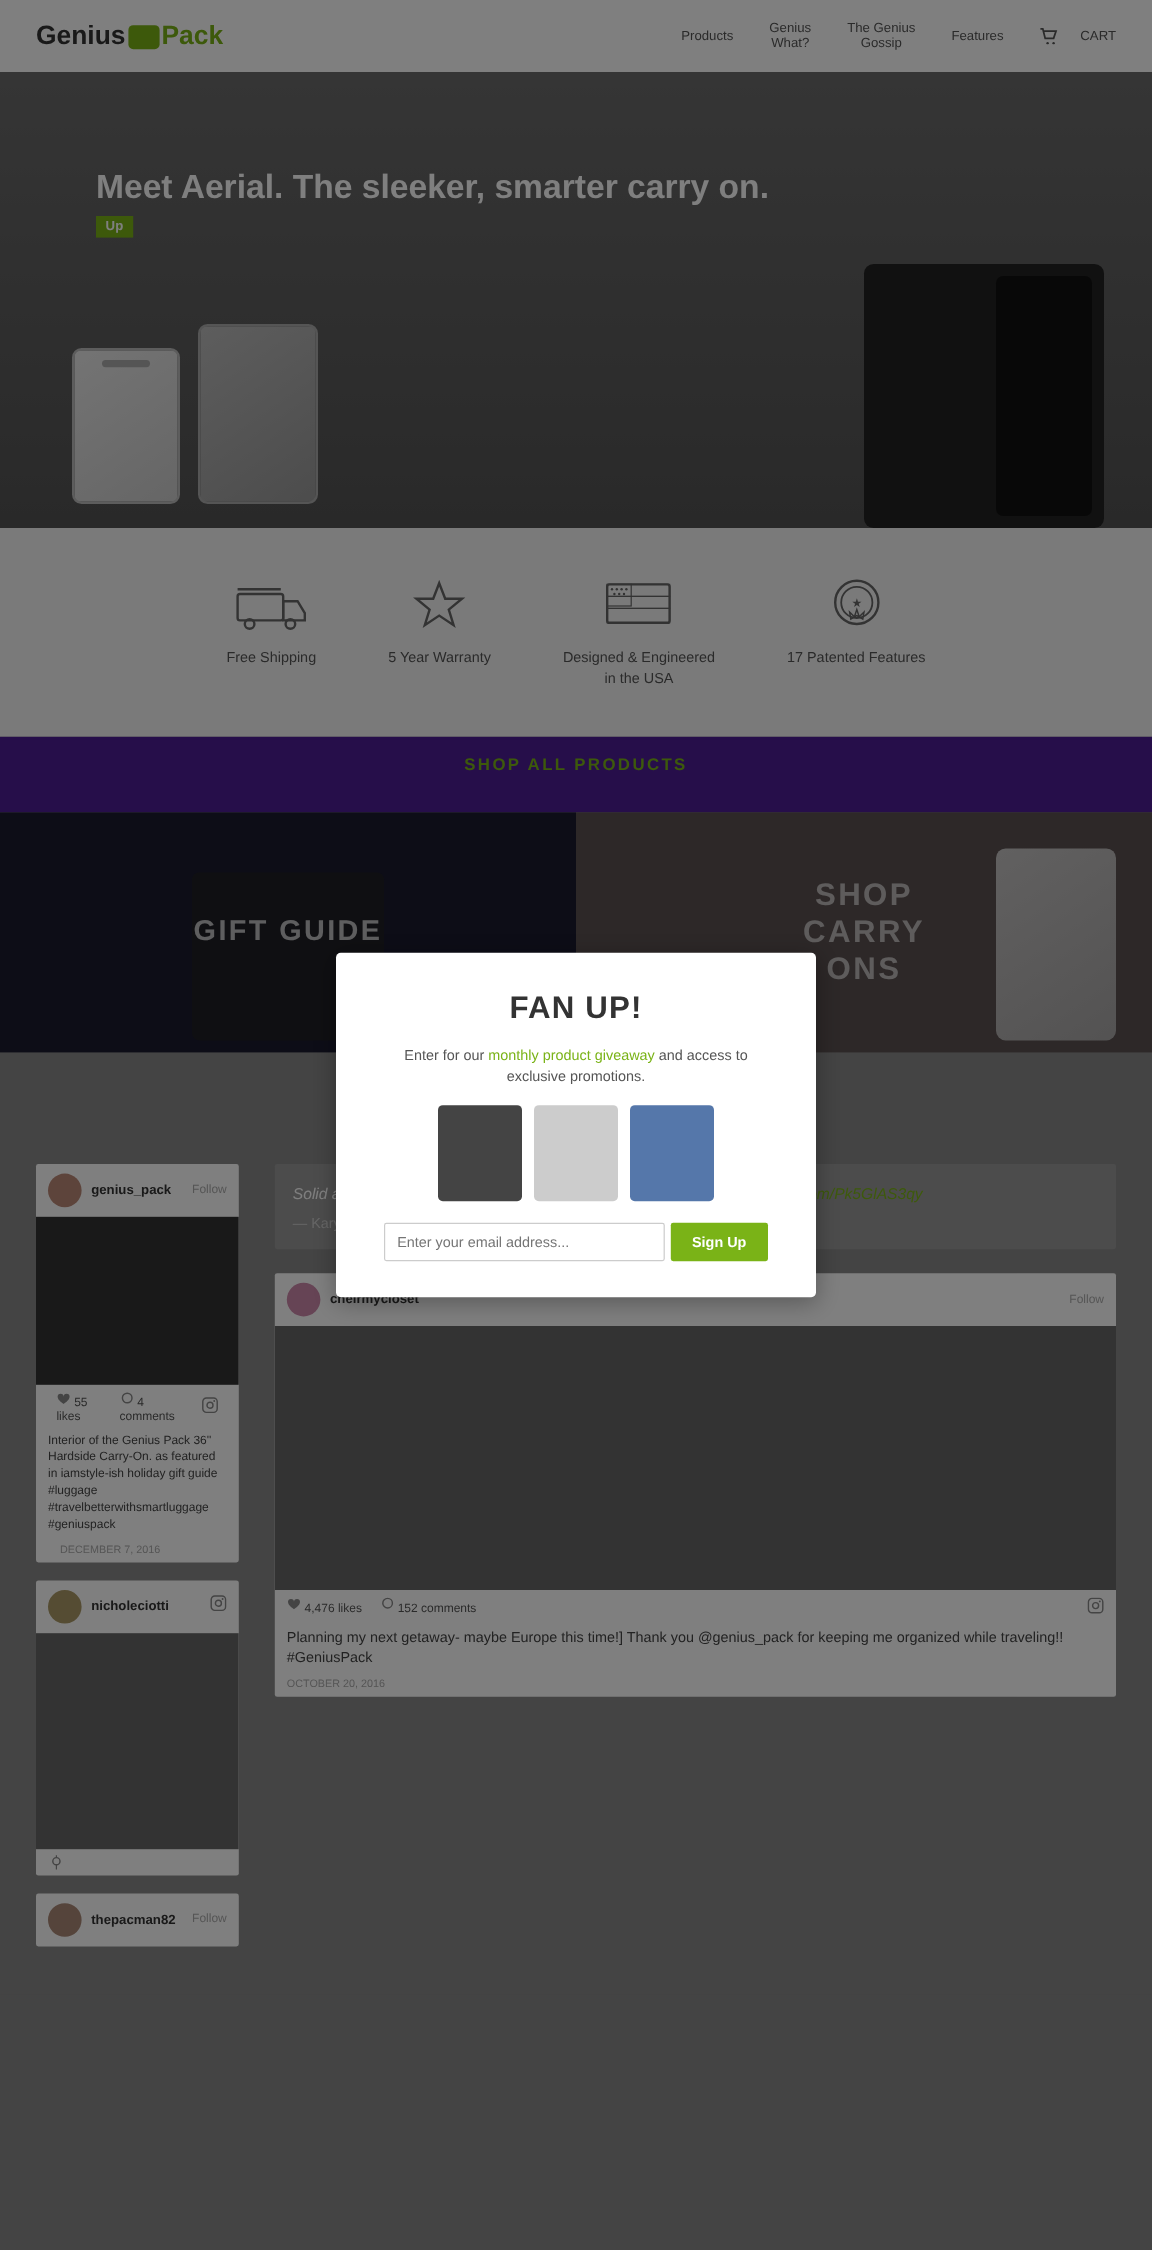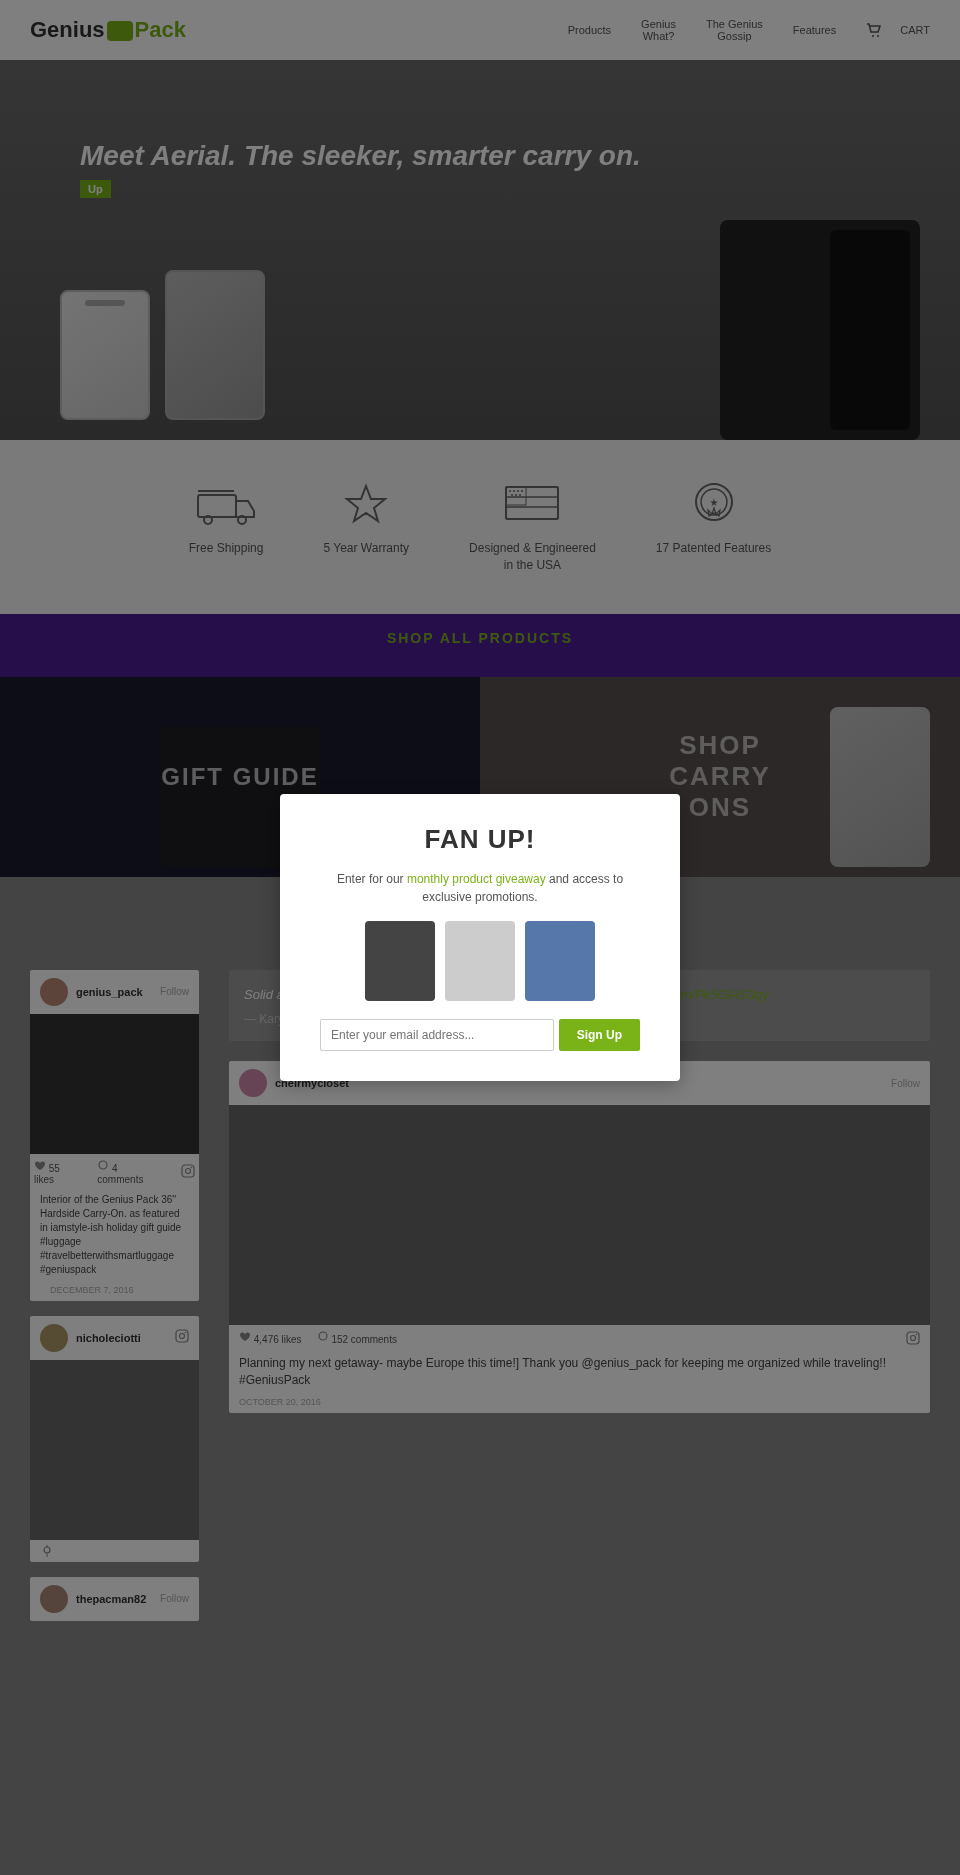--- a/index.html
+++ b/index.html
@@ -54,21 +54,20 @@
       top: 0; left: 0; right: 0; bottom: 0;
       background: rgba(0,0,0,0.3);
     }
     .hero-text {
       position: absolute;
       top: 80px;
       left: 80px;
       color: #fff;
       font-size: 28px;
       font-weight: bold;
-      font-style: italic;
     }
     .hero-badge {
       position: absolute;
       top: 120px;
       left: 80px;
       background: #7ab317;
       color: #fff;
       font-size: 11px;
       padding: 3px 8px;
       font-weight: bold;
@@ -297,21 +296,21 @@
     }
     .insta-img {
       width: 100%;
       height: 140px;
       background: #555;
     }
     .insta-img.dark { background: #333; }
     .insta-stats {
       display: flex;
       gap: 15px;
-      padding: 6px 4px;
+      padding: 6px 17px;
       font-size: 10px;
       color: #555;
       align-items: center;
     }
     .insta-caption {
       padding: 2px 10px 6px;
       font-size: 10px;
       color: #444;
       line-height: 1.4;
     }

